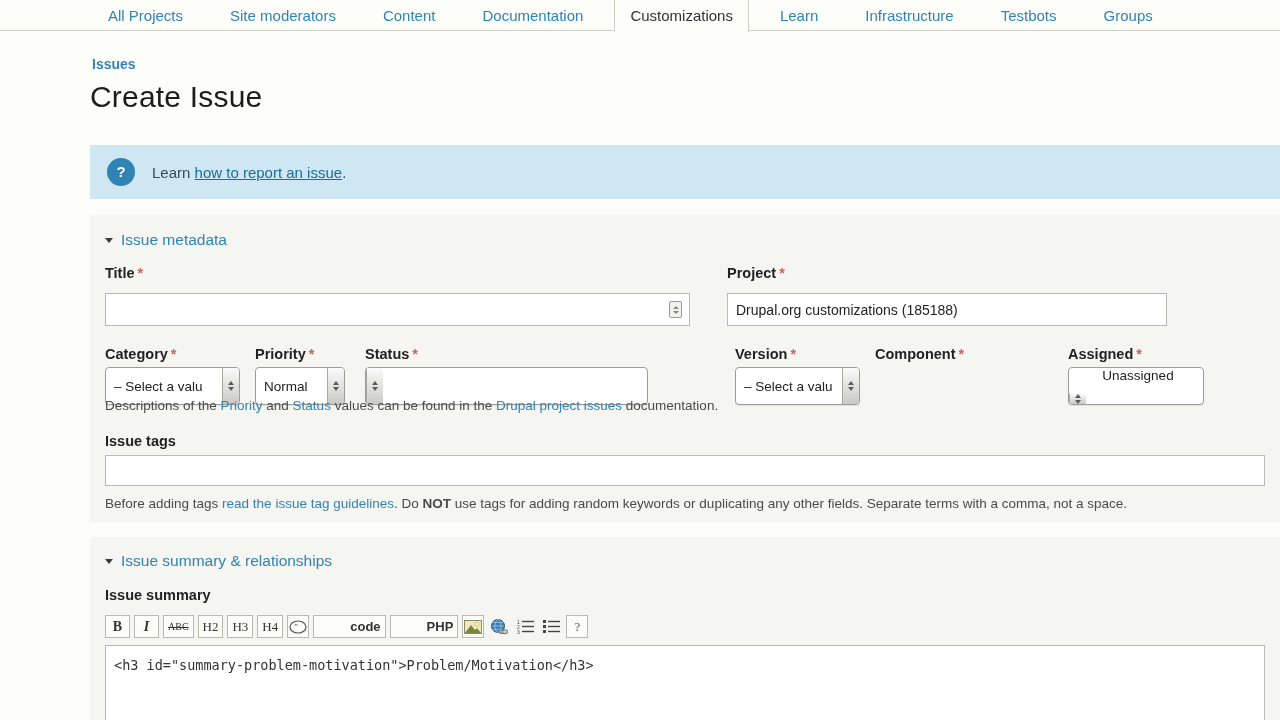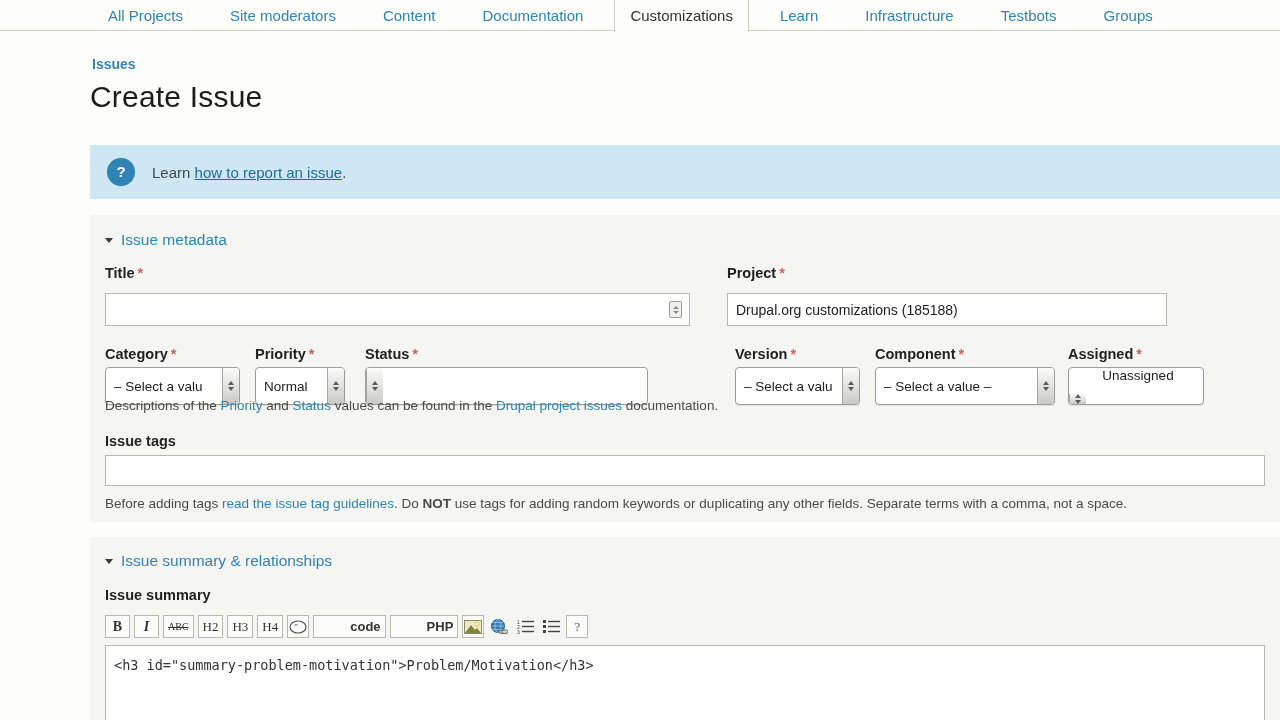--- a/index.html
+++ b/index.html
@@ -177,27 +177,20 @@
     <div class="flabel" style="top:131px; left:785px;"><span>Component</span><span class="req">*</span></div>
     <div class="flabel" style="top:131px; left:978px;"><span>Assigned</span><span class="req">*</span></div>
 
     <div class="select" style="top:152px; left:645px; width:125px;">
       <span class="val">– Select a valu</span>
       <span class="stepper">
           <span class="u"></span>
           <span class="d"></span>
         </span>
     </div>
-    <div class="select" style="top:152px; left:785px; width:180px;">
-      <span class="val">– Select a value –</span>
-      <span class="stepper">
-          <span class="u"></span>
-          <span class="d"></span>
-        </span>
-    </div>
     <div class="select" style="top:152px; left:978px; width:136px;flex-direction:column;">
       <span class="val">Unassigned</span>
       <span class="stepper">
           <span class="u"></span>
           <span class="d"></span>
         </span>
     </div>
 
     <p class="help" style="top:183px; left:15px; width:1160px;"><span>Descriptions of the </span><a>Priority</a><span> and </span><a>Status</a><span> values can be found in the </span><a>Drupal project issues</a><span> documentation.</span></p>
 

